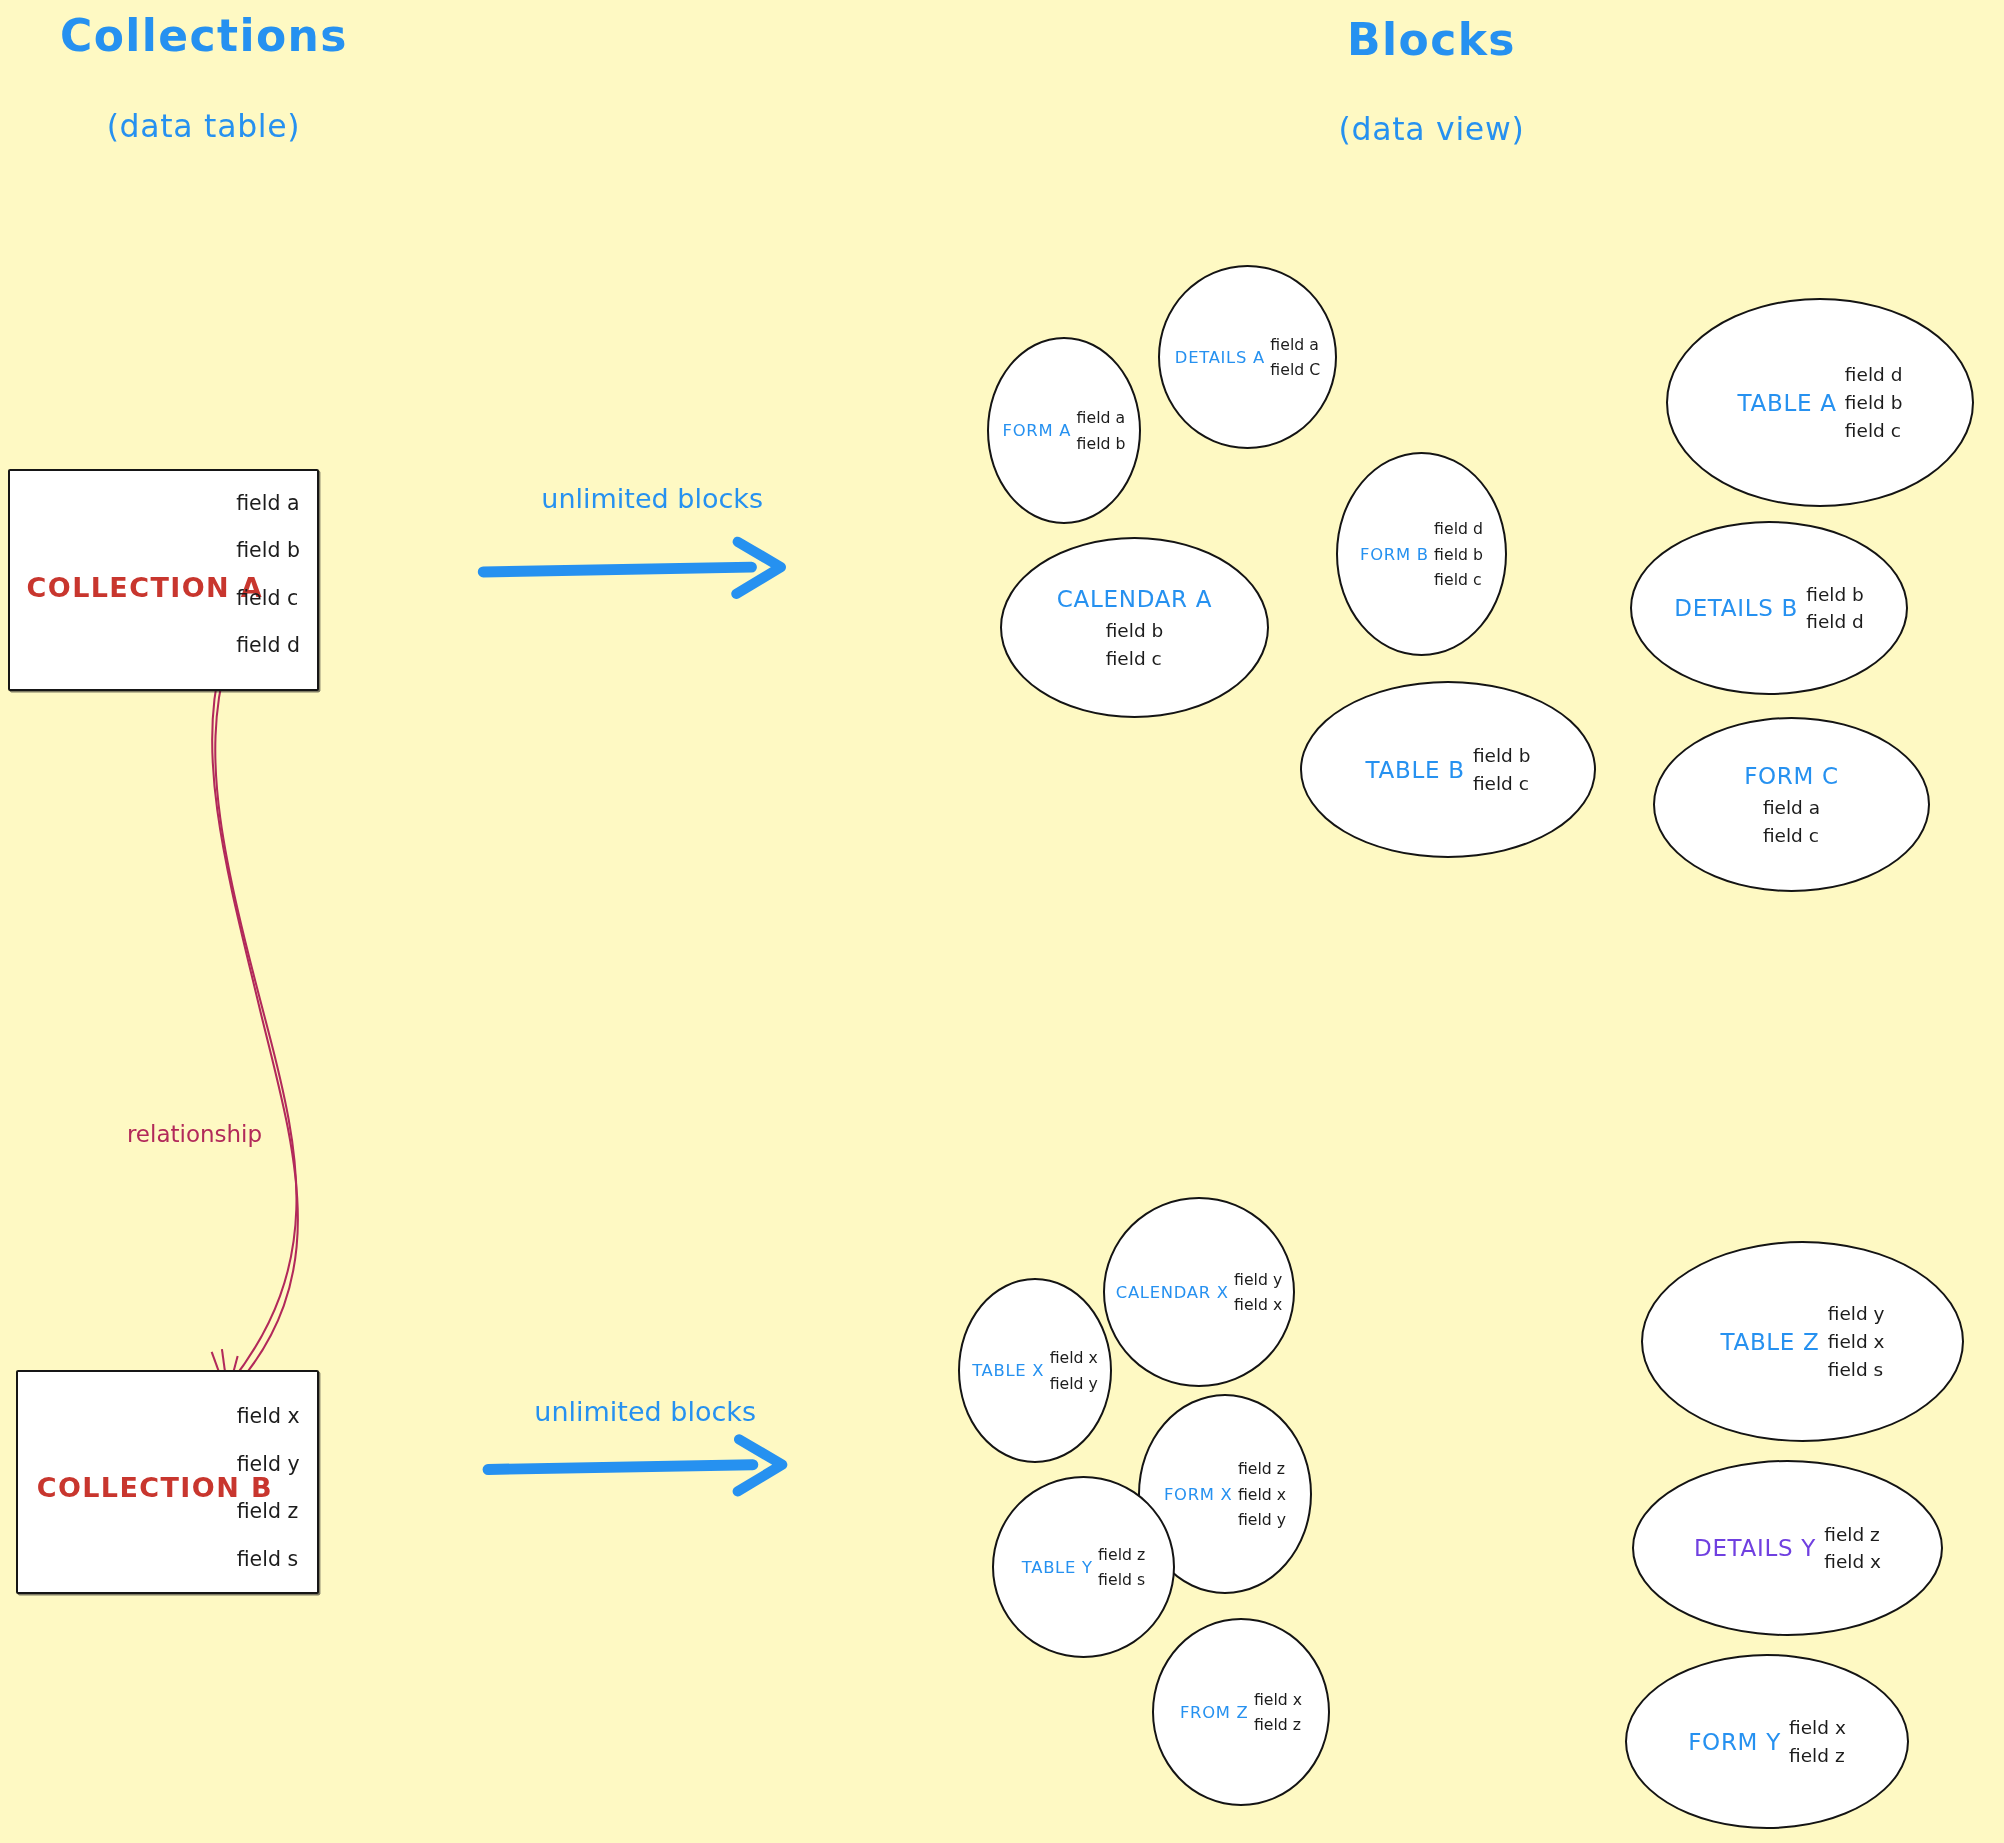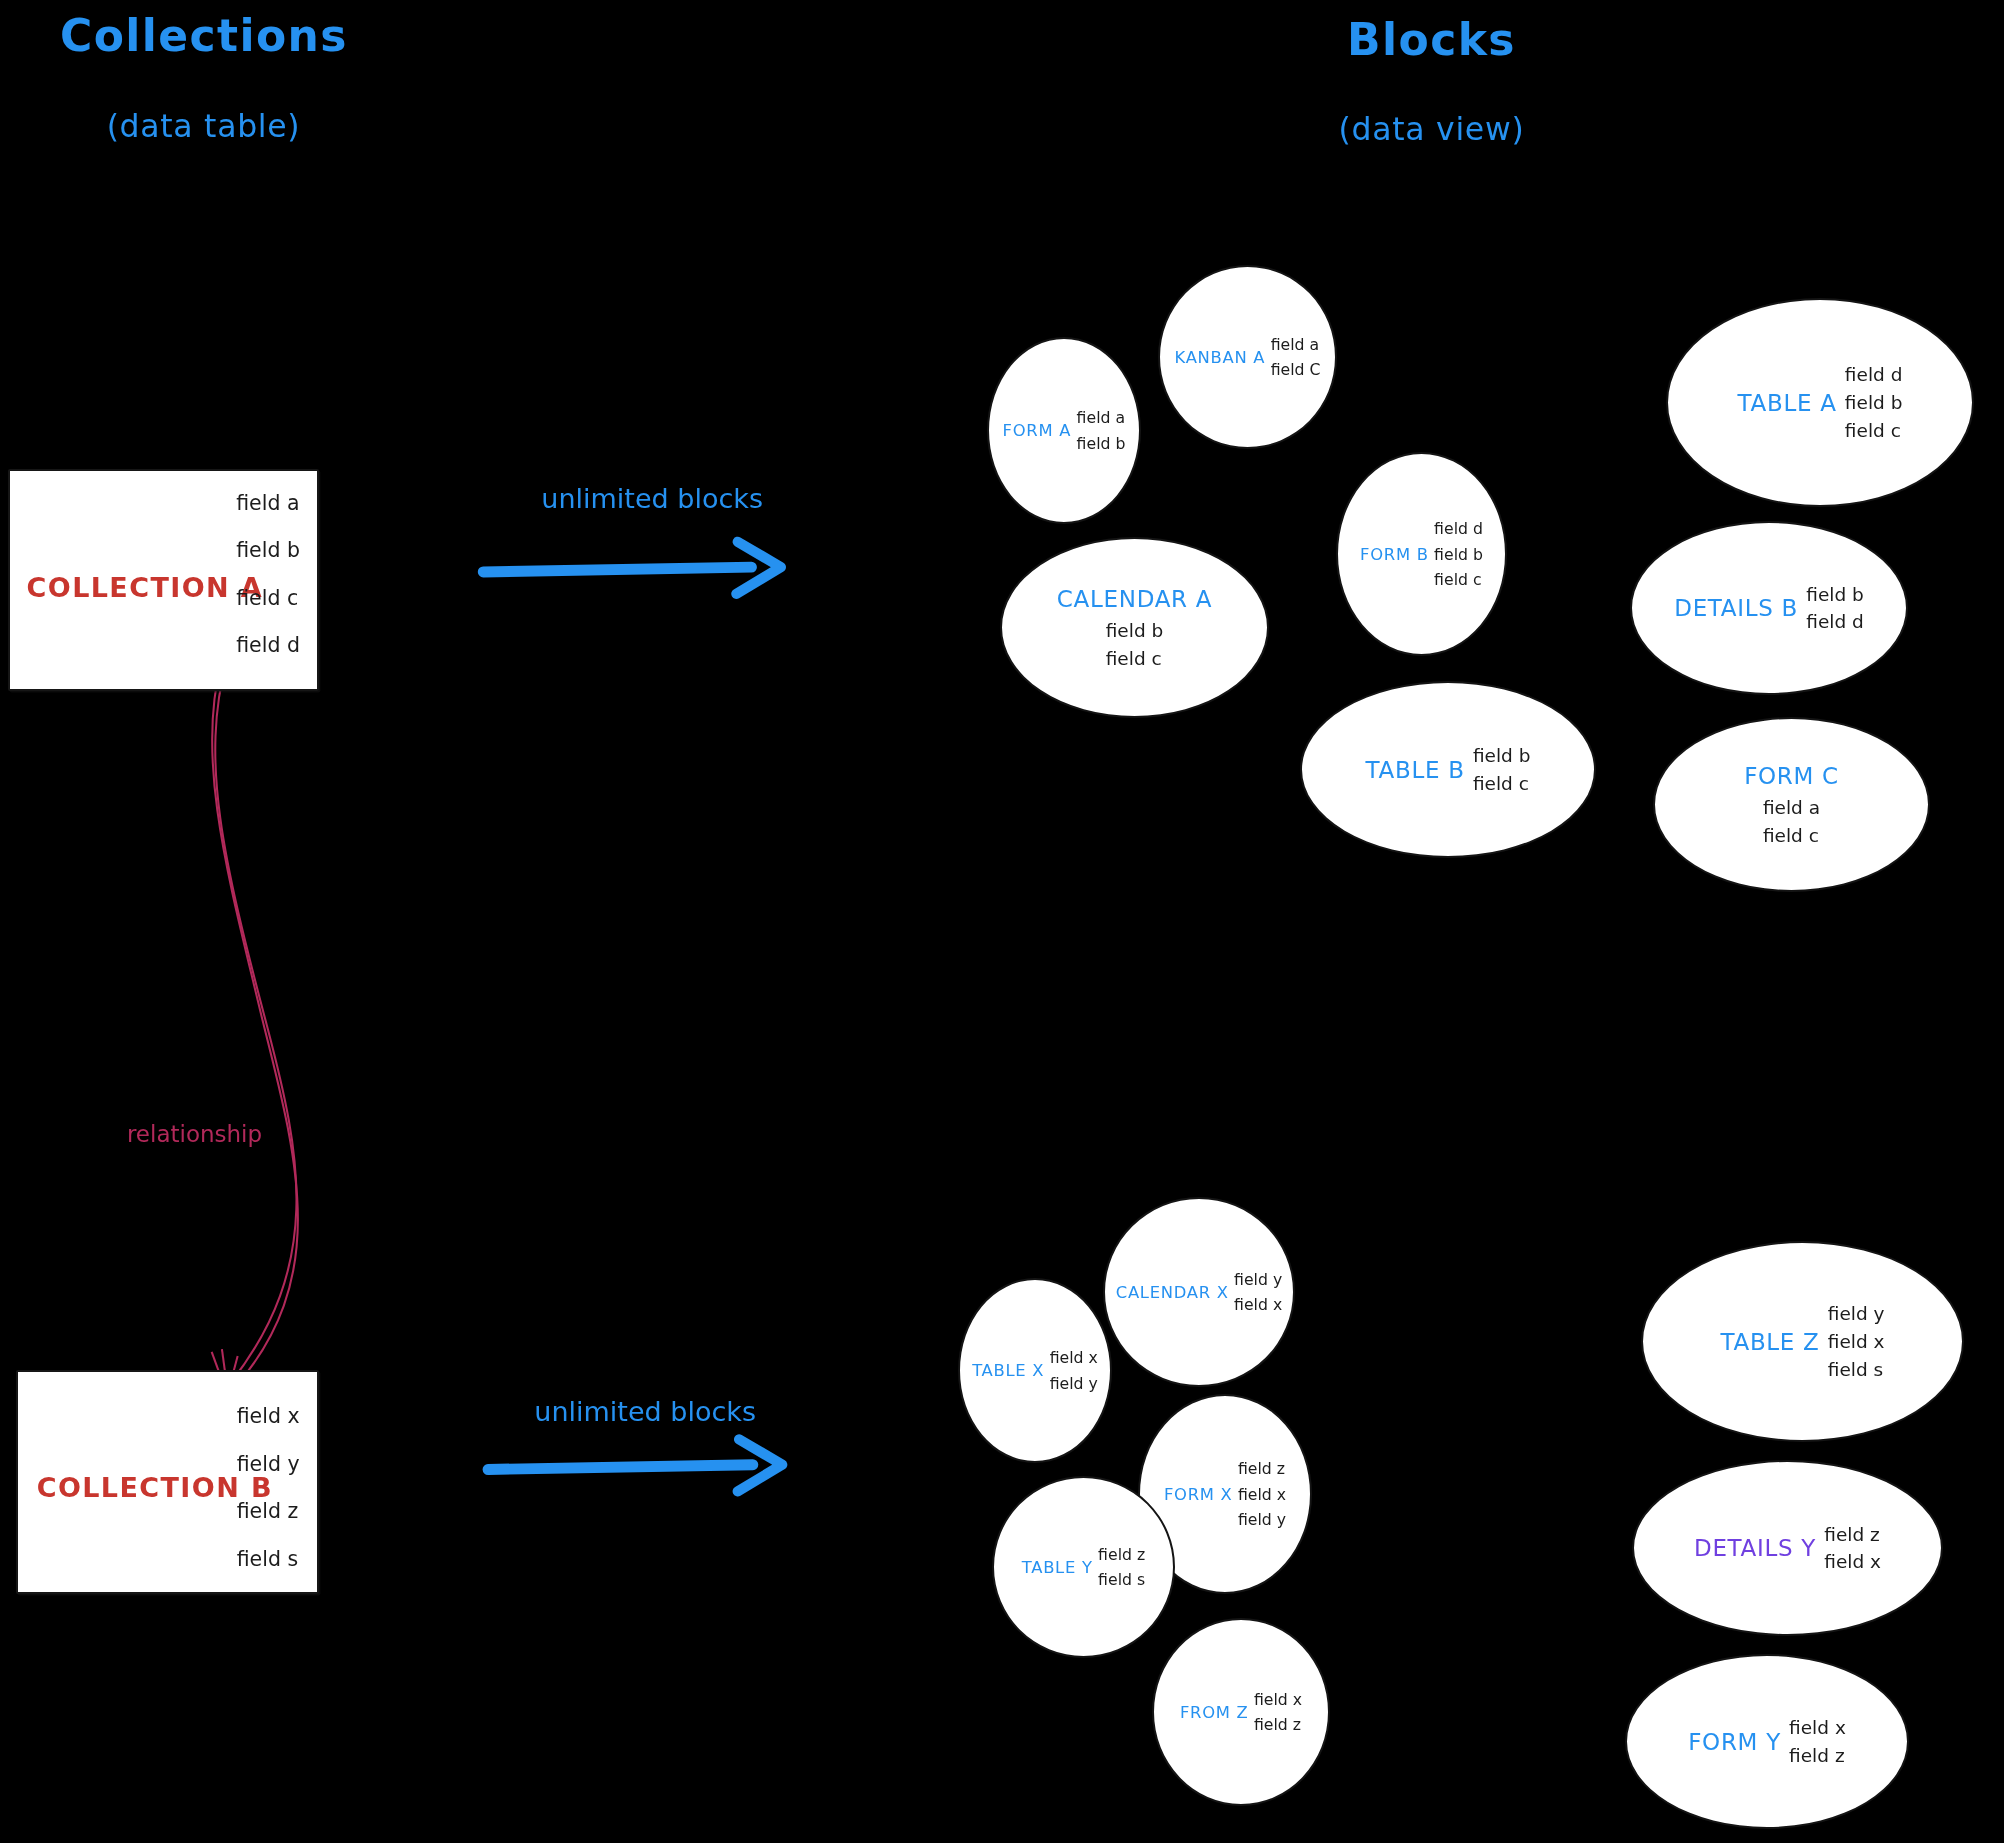--- a/index.html
+++ b/index.html
@@ -1,17 +1,17 @@
 <!DOCTYPE html>
 <html style="font-size:11px"><head>
 <meta charset="utf-8">
 <style>
   html,body{margin:0;padding:0;background:#ffffff;}
   body{width:2005px;height:1843px;font-family:"DejaVu Sans",sans-serif;}
-  .canvas{position:relative;width:2005px;height:1843px;background:#000000;overflow:hidden;}
+  .canvas{position:relative;width:2005px;height:1843px;background:#fef9c3;overflow:hidden;}
   .overlay{position:absolute;left:0;top:0;width:2005px;height:1843px;pointer-events:none;}
 
   .col-title{position:absolute;text-align:center;font-weight:bold;color:#2691f0;
              font-size:44px;letter-spacing:1.4px;white-space:nowrap;}
   .col-sub{position:absolute;text-align:center;color:#2691f0;font-size:31.5px;
            letter-spacing:0.7px;white-space:nowrap;}
 
   .cbox{position:absolute;border:2.7px solid #161616;border-radius:2.1px;background:#fff;
         box-shadow:1.4px 1.4px 0 0 rgba(20,20,20,.55);}
   .cbox .cname{position:absolute;color:#c8362e;font-weight:bold;font-size:27px;
@@ -90,21 +90,21 @@
 
   <div class="block tight" style="left:987px;top:337px;width:154px;height:187px;">
     <span class="blabel">FORM A</span>
     <div class="bfields">
       <span>field a</span>
       <span>field b</span>
     </div>
   </div>
 
   <div class="block tight" style="left:1158px;top:265px;width:179px;height:184px;">
-    <span class="blabel">KANBAN A</span>
+    <span class="blabel">DETAILS A</span>
     <div class="bfields">
       <span>field a</span>
       <span>field C</span>
     </div>
   </div>
 
   <div class="block" style="left:1666px;top:298px;width:308px;height:209px;">
     <span class="blabel">TABLE A</span>
     <div class="bfields">
       <span>field d</span>

